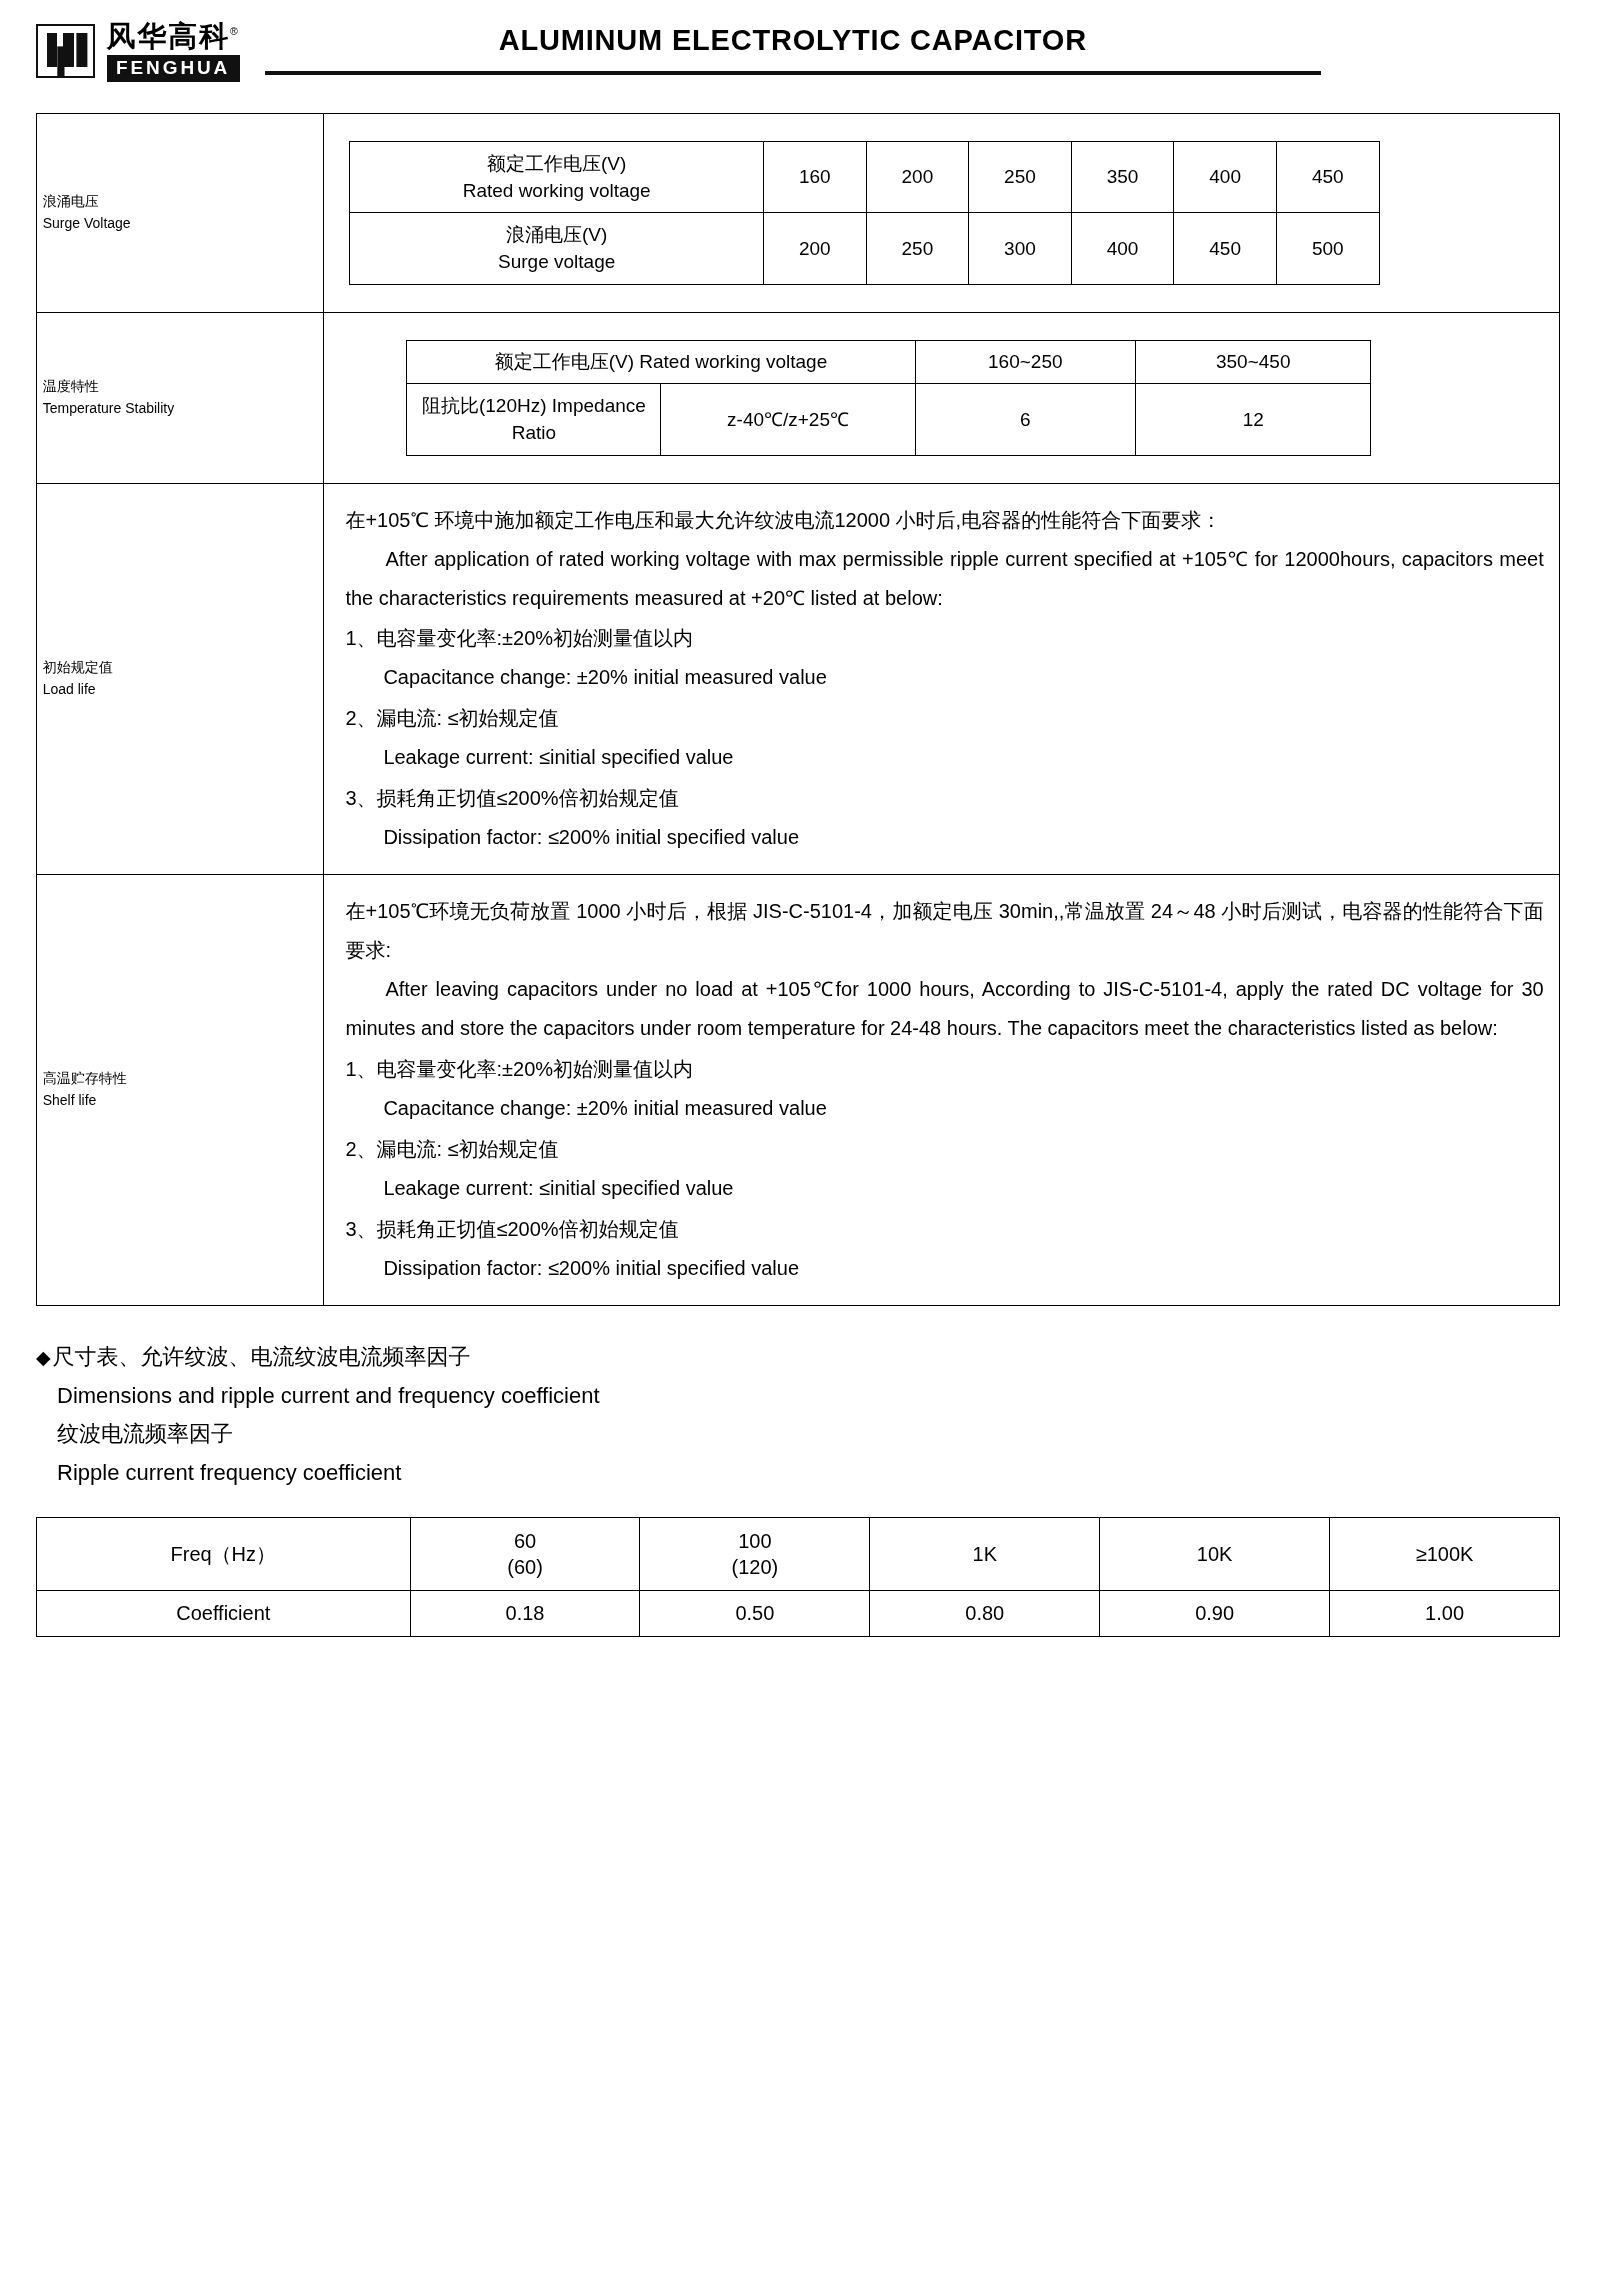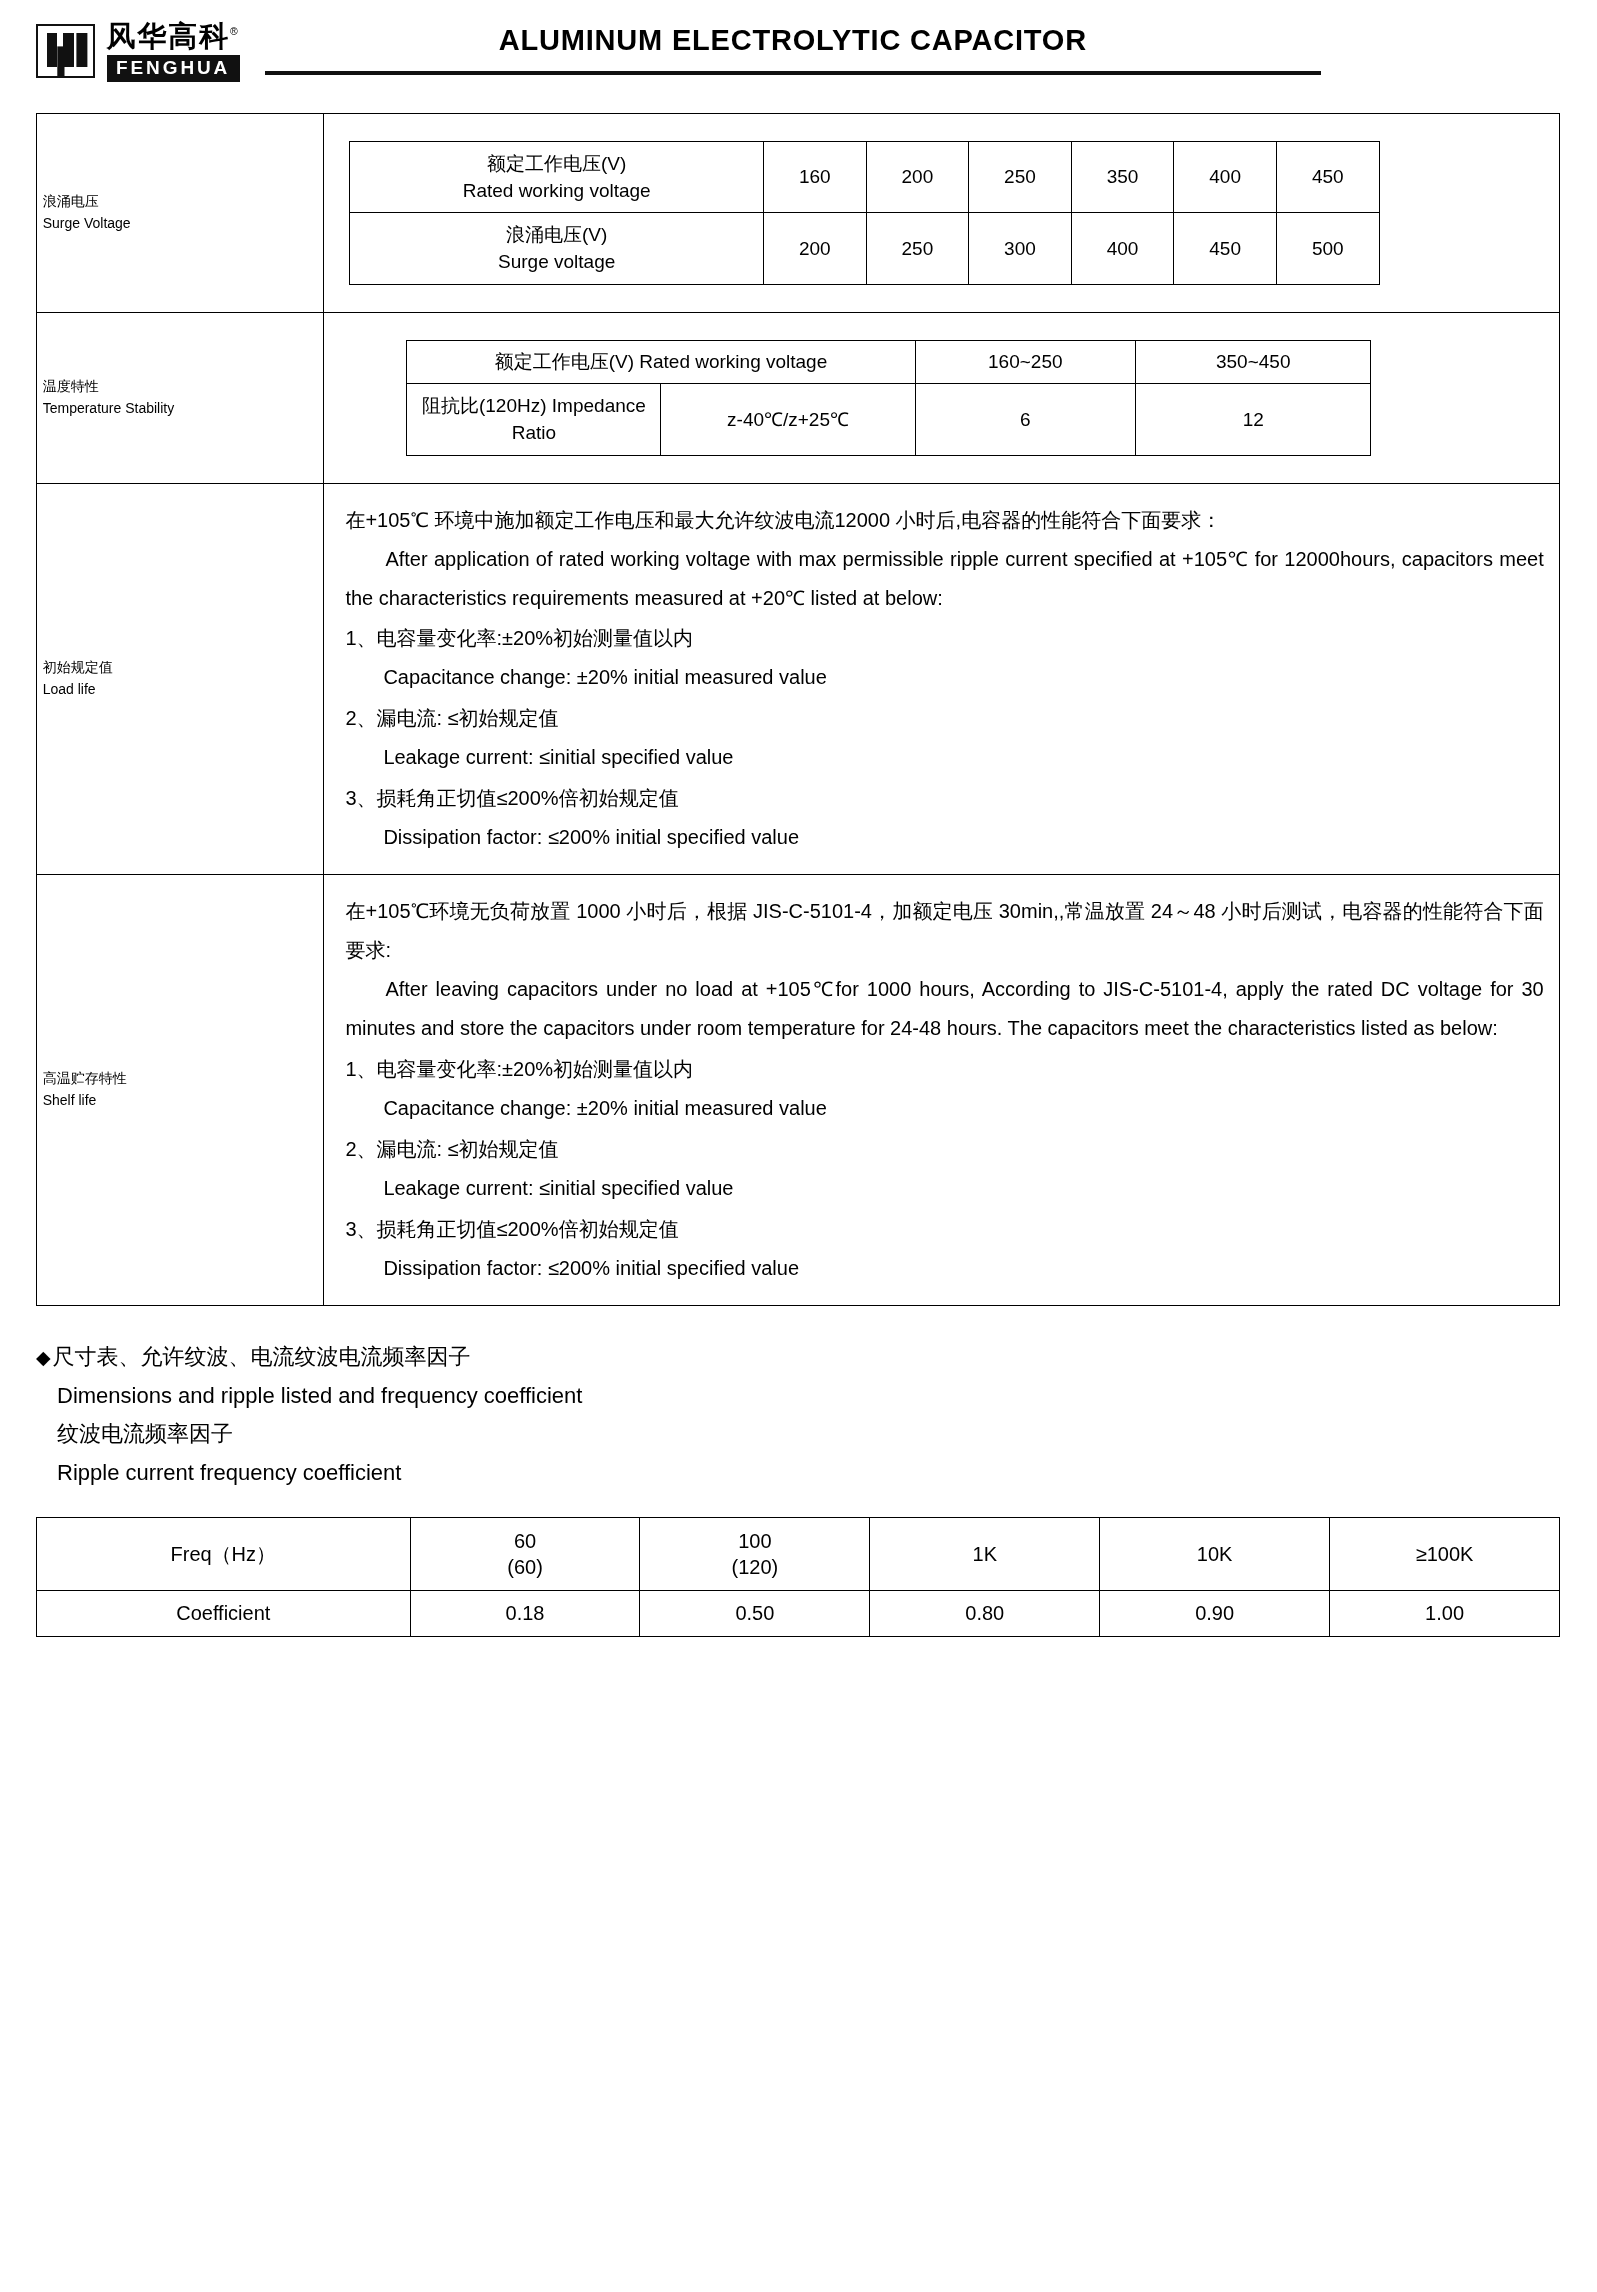--- a/index.html
+++ b/index.html
@@ -334,21 +334,21 @@
             <p class="sub">Dissipation factor: ≤200% initial specified value</p>
           </div>
         </td>
       </tr>
 
     </tbody>
   </table>
 
   <div class="section-head">
     <div class="row1"><span class="diamond">◆</span><span>尺寸表、允许纹波、电流纹波电流频率因子</span></div>
-    <div class="indent1">Dimensions and ripple listed and frequency coefficient</div>
+    <div class="indent1">Dimensions and ripple current and frequency coefficient</div>
     <div class="indent1">纹波电流频率因子</div>
     <div class="indent1">Ripple current frequency coefficient</div>
   </div>
 
   <table class="freq-table">
     <tbody>
       <tr>
         <td class="c0">Freq（Hz）</td>
         <td class="two">
           <span>60</span>

